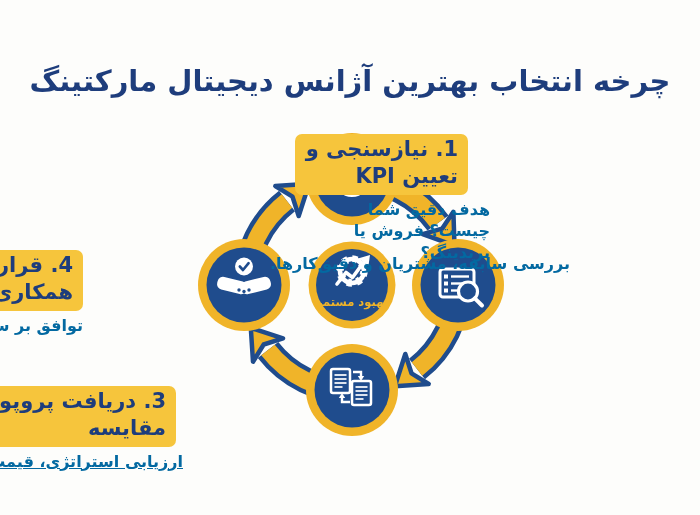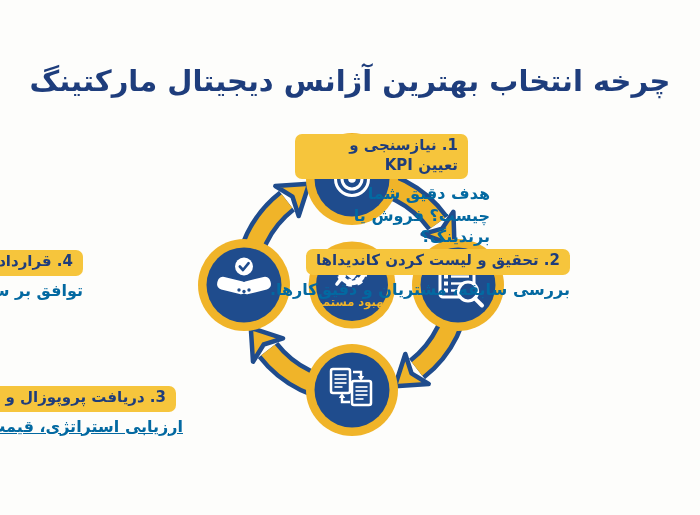--- a/index.html
+++ b/index.html
@@ -20,21 +20,21 @@
   .arc-under{stroke:#1f4c8d;stroke-width:26;fill:none;}
   .arc-over{stroke:#f0b429;stroke-width:17;fill:none;}
   .head{fill:#f0b429;stroke:#1f4c8d;stroke-width:4.5;stroke-linejoin:round;}
   .node-ring{fill:#f0b429;}
   .node-fill{fill:#1f4c8d;}
   .iw{stroke:#ffffff;fill:none;}
   .center-text{font-size:11.5px;font-weight:bold;fill:#f0b429;direction:rtl;}
   .step-label{position:absolute;direction:rtl;text-align:right;}
   .pill{
     display:inline-block;background:#f6c53c;color:#1e3d7c;
-    font-size:15px;font-weight:bold;line-height:1.3;
+    font-size:21px;font-weight:bold;line-height:1.3;
     padding:2px 10px 4px;border-radius:7px;
   }
   .desc{
     margin-top:4px;color:#0369a1;
     font-size:16px;font-weight:bold;line-height:1.35;
   }
   .step1{top:134px;right:90px;width:195px;}
   .step1 .pill{margin-right:22px;}
   .step1 .desc{width:175px;margin-right:0;margin-left:auto;}
   .step2{top:249px;right:10px;}
@@ -144,21 +144,20 @@
       <text class="center-text" x="352" y="306" text-anchor="middle">بهبود مستمر</text>
     </g>
   </svg>
 
   <div class="step-label step1">
     <span class="pill">1. نیازسنجی و تعیین KPI</span>
     <div class="desc">هدف دقیق شما چیست؟ فروش یا برندینگ؟</div>
   </div>
 
   <div class="step-label step2">
-    <span class="pill">2. تحقیق و لیست کردن کاندیداها</span>
     <div class="desc">بررسی سابقه، مشتریان و دقیق‌کارها.</div>
   </div>
 
   <div class="step-label step3">
     <span class="pill">3. دریافت پروپوزال و مقایسه</span>
     <div class="desc">ارزیابی استراتژی، قیمت و شفافیت.</div>
   </div>
 
   <div class="step-label step4">
     <span class="pill">4. قرارداد شفاف و شروع همکاری</span>

